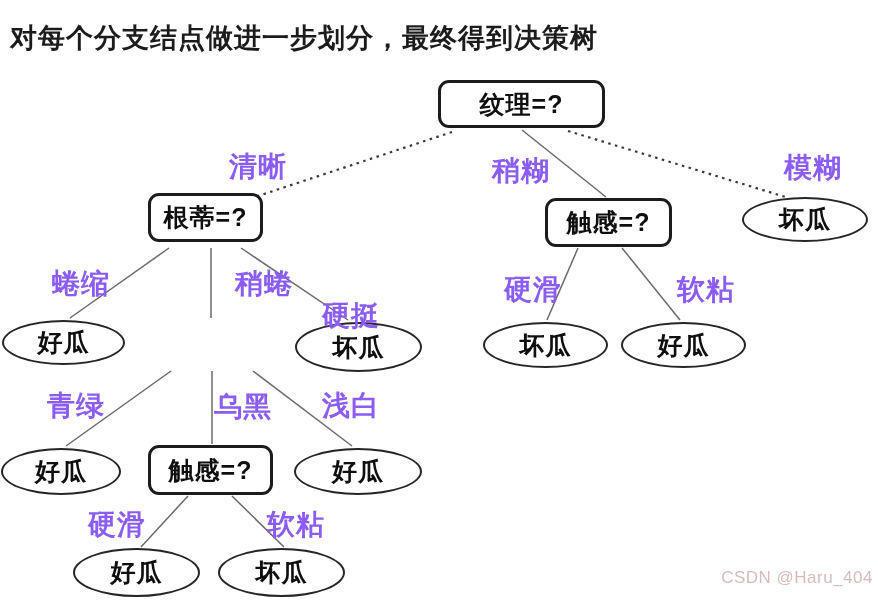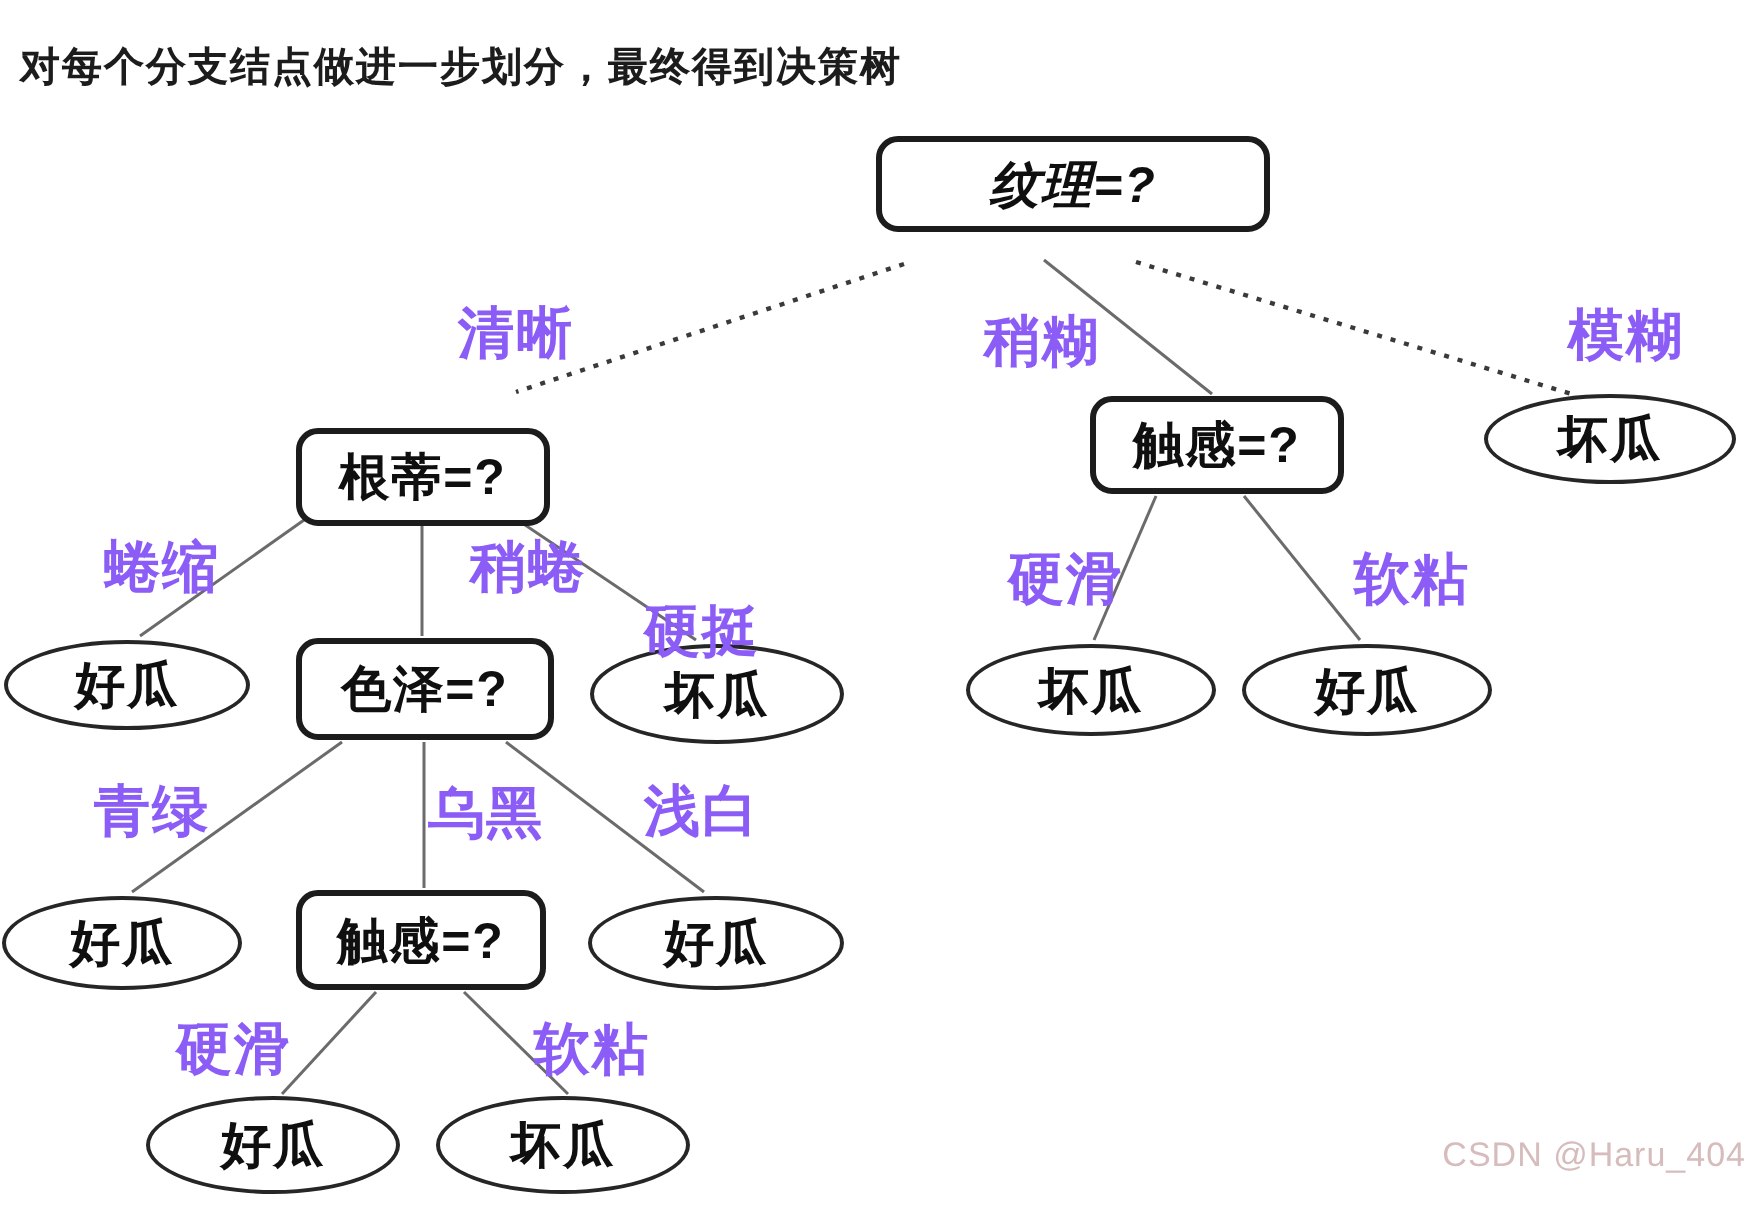--- a/index.html
+++ b/index.html
@@ -2,21 +2,21 @@
 <html><head>
 <meta charset="utf-8">
 <style>
   html,body { margin:0; padding:0; background:#ffffff; }
   .stage {
     position:relative; width:878px; height:608px; background:#ffffff;
     font-family:"Liberation Sans","DejaVu Sans",sans-serif; overflow:hidden;
   }
   .title {
     position:absolute; left:10px; top:20px;
-    font-size:20px; font-weight:700; color:#1c1c1c; letter-spacing:1px;
+    font-size:27px; font-weight:700; color:#1c1c1c; letter-spacing:1px;
     white-space:nowrap;
   }
   svg.edges { position:absolute; left:0; top:0; }
   .node {
     position:absolute; display:flex; align-items:center; justify-content:center;
     background:#ffffff; color:#0f0f0f; font-weight:700; font-size:25px;
     box-sizing:border-box; letter-spacing:1px; white-space:nowrap;
   }
   .decision { border:3px solid #1c1c1c; border-radius:11px; }
   .leaf     { border:2.5px solid #262626; border-radius:50%; }
@@ -49,26 +49,25 @@
       <line x1="171" y1="371" x2="66" y2="446"></line>
       <line x1="212" y1="371" x2="212" y2="444"></line>
       <line x1="253" y1="371" x2="352" y2="446"></line>
       <line x1="188" y1="496" x2="141" y2="547"></line>
       <line x1="232" y1="496" x2="284" y2="547"></line>
       <line x1="578" y1="248" x2="547" y2="320"></line>
       <line x1="622" y1="248" x2="680" y2="320"></line>
     </g>
   </svg>
 
-  <div class="node decision" style="left:438px; top:68px;  width:197px; height:48px;font-style:italic;">纹理=?</div>
-  <div class="node decision" style="left:148px; top:214px; width:127px; height:49px;">根蒂=?</div>
+  <div class="node decision" style="left:438px; top:80px;  width:167px; height:48px;">纹理=?</div>
+  <div class="node decision" style="left:148px; top:193px; width:115px; height:49px;">根蒂=?</div>
   <div class="node decision" style="left:545px; top:198px; width:127px; height:49px;">触感=?</div>
   <div class="node leaf" style="left:742px; top:197px; width:126px; height:45px;">坏瓜</div>
   <div class="node leaf" style="left:2px;   top:320px; width:123px; height:45px;">好瓜</div>
-  <div class="node decision" style="left:148px; top:319px; width:129px; height:51px;">色泽=?</div>
   <div class="node leaf" style="left:295px; top:322px; width:127px; height:50px;">坏瓜</div>
   <div class="node leaf" style="left:483px; top:322px; width:125px; height:46px;">坏瓜</div>
   <div class="node leaf" style="left:621px; top:322px; width:125px; height:46px;">好瓜</div>
   <div class="node leaf" style="left:1px;   top:448px; width:120px; height:47px;">好瓜</div>
   <div class="node decision" style="left:148px; top:445px; width:125px; height:50px;">触感=?</div>
   <div class="node leaf" style="left:294px; top:448px; width:128px; height:47px;">好瓜</div>
   <div class="node leaf" style="left:73px;  top:548px; width:127px; height:49px;">好瓜</div>
   <div class="node leaf" style="left:218px; top:548px; width:127px; height:49px;">坏瓜</div>
 
   <div class="elabel" style="left:229px; top:148px;">清晰</div>

